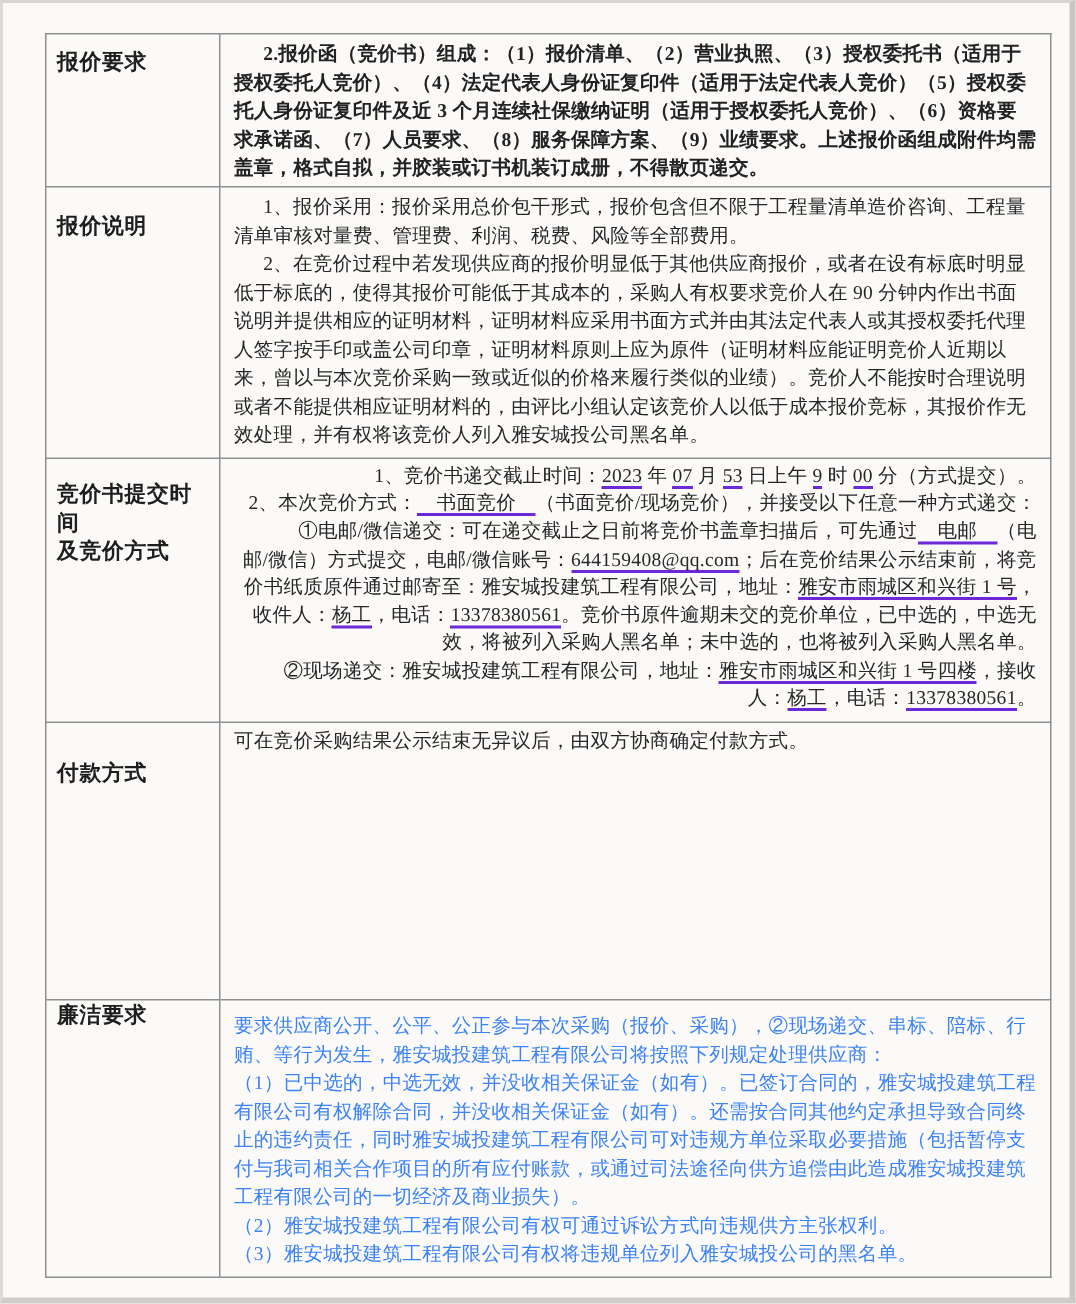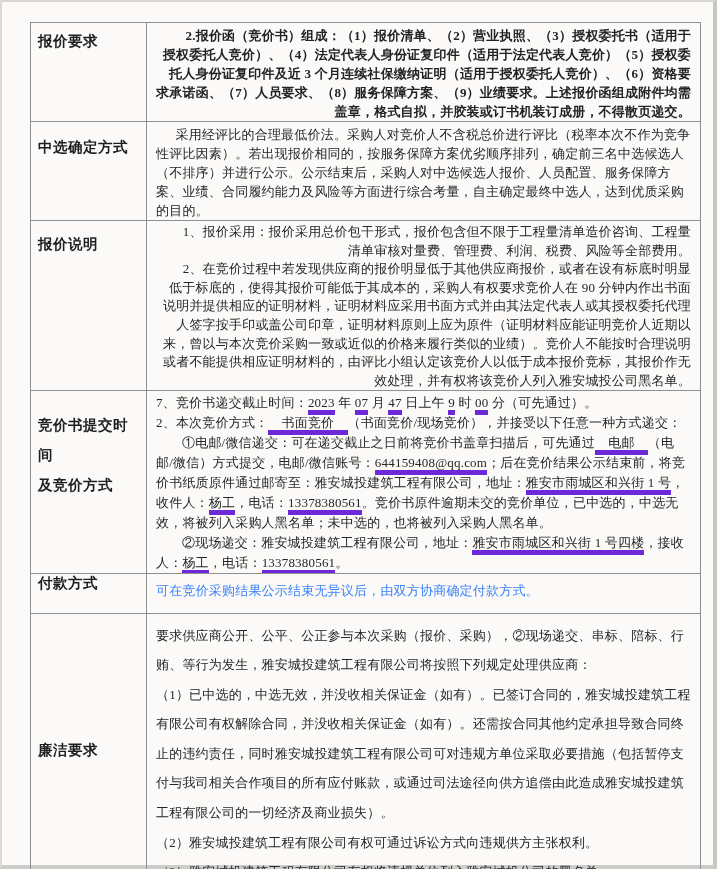--- a/index.html
+++ b/index.html
@@ -42,69 +42,61 @@
   tr:nth-child(4) td{height:180px;}
   tr:nth-child(5) td{height:40px;}
   tr:nth-child(6) td{height:269px;}
   tr:nth-child(1) td.label{padding-top:9px;}
   tr:nth-child(2) td.label{padding-top:16px;}
   tr:nth-child(3) td.label{padding-top:14px;}
   tr:nth-child(4) td.label{padding-top:19px;}
   tr:nth-child(4) td.label .lbl-line{line-height:30px;}
   tr:nth-child(5) td.label{}
   tr:nth-child(6) td.label{vertical-align:middle;padding-top:0;}
-  tr:nth-child(1) td.content{font-weight:bold;color:#222;text-align:right;}
+  tr:nth-child(1) td.content{font-weight:bold;color:#222;}
   tr:nth-child(3) td.content{line-height:18.6px;padding-top:2px;text-align:right;}
   tr:nth-child(4) td.content{line-height:19.9px;padding-top:2px;}
   tr:nth-child(5) td.content{font-weight:normal;padding-top:7px;color:#3b82f6;}
   tr:nth-child(6) td.content{line-height:29.6px;padding-top:7px;}
   .para{margin:0;}
   .para.ind1{text-indent:1.5em;}
   .para.ind2{text-indent:2em;}
-  .u{border-bottom:5px solid #6d28d9;}
+  .u{border-bottom:2px solid #6d28d9;}
 </style>
 </head>
 <body>
 
 <div class="scan-frame"></div>
 
 <table class="doc">
   <tbody id="doc-body">
       <tr>
         <td class="label">
           <span class="lbl-line">报价要求</span>
         </td>
         <td class="content">
           <div class="para ind1"><span>2.报价函（竞价书）组成：（1）报价清单、（2）营业执照、（3）授权委托书（适用于授权委托人竞价）、（4）法定代表人身份证复印件（适用于法定代表人竞价）（5）授权委托人身份证复印件及近 3 个月连续社保缴纳证明（适用于授权委托人竞价）、（6）资格要求承诺函、（7）人员要求、（8）服务保障方案、（9）业绩要求。上述报价函组成附件均需盖章，格式自拟，并胶装或订书机装订成册，不得散页递交。</span></div>
         </td>
       </tr>
       <tr>
         <td class="label">
-          <span class="lbl-line">中选确定方式</span>
-        </td>
-        <td class="content">
-          <div class="para ind1"><span>采用经评比的合理最低价法。采购人对竞价人不含税总价进行评比（税率本次不作为竞争性评比因素）。若出现报价相同的，按服务保障方案优劣顺序排列，确定前三名中选候选人（不排序）并进行公示。公示结束后，采购人对中选候选人报价、人员配置、服务保障方案、业绩、合同履约能力及风险等方面进行综合考量，自主确定最终中选人，达到优质采购的目的。</span></div>
-        </td>
-      </tr>
-      <tr>
-        <td class="label">
           <span class="lbl-line">报价说明</span>
         </td>
         <td class="content">
           <div class="para ind1"><span>1、报价采用：报价采用总价包干形式，报价包含但不限于工程量清单造价咨询、工程量清单审核对量费、管理费、利润、税费、风险等全部费用。</span></div>
           <div class="para ind1"><span>2、在竞价过程中若发现供应商的报价明显低于其他供应商报价，或者在设有标底时明显低于标底的，使得其报价可能低于其成本的，采购人有权要求竞价人在 90 分钟内作出书面说明并提供相应的证明材料，证明材料应采用书面方式并由其法定代表人或其授权委托代理人签字按手印或盖公司印章，证明材料原则上应为原件（证明材料应能证明竞价人近期以来，曾以与本次竞价采购一致或近似的价格来履行类似的业绩）。竞价人不能按时合理说明或者不能提供相应证明材料的，由评比小组认定该竞价人以低于成本报价竞标，其报价作无效处理，并有权将该竞价人列入雅安城投公司黑名单。</span></div>
         </td>
       </tr>
       <tr>
         <td class="label">
           <span class="lbl-line">竞价书提交时间</span>
           <span class="lbl-line">及竞价方式</span>
         </td>
         <td class="content">
-          <div class="para"><span>7、竞价书递交截止时间：</span><span class="u">2023</span><span> 年 </span><span class="u">07</span><span> 月 </span><span class="u">47</span><span> 日上午 </span><span class="u">9</span><span> 时 </span><span class="u">00</span><span> 分（可先通过）。</span></div>
+          <div class="para"><span>1、竞价书递交截止时间：</span><span class="u">2023</span><span> 年 </span><span class="u">07</span><span> 月 </span><span class="u">53</span><span> 日上午 </span><span class="u">9</span><span> 时 </span><span class="u">00</span><span> 分（方式提交）。</span></div>
           <div class="para"><span>2、本次竞价方式：</span><span class="u">　书面竞价　</span><span>（书面竞价/现场竞价），并接受以下任意一种方式递交：</span></div>
           <div class="para ind2"><span>①电邮/微信递交：可在递交截止之日前将竞价书盖章扫描后，可先通过</span><span class="u">　电邮　</span><span>（电邮/微信）方式提交，电邮/微信账号：</span><span class="u">644159408@qq.com</span><span>；后在竞价结果公示结束前，将竞价书纸质原件通过邮寄至：雅安城投建筑工程有限公司，地址：</span><span class="u">雅安市雨城区和兴街 1 号</span><span>，收件人：</span><span class="u">杨工</span><span>，电话：</span><span class="u">13378380561</span><span>。竞价书原件逾期未交的竞价单位，已中选的，中选无效，将被列入采购人黑名单；未中选的，也将被列入采购人黑名单。</span></div>
           <div class="para ind2"><span>②现场递交：雅安城投建筑工程有限公司，地址：</span><span class="u">雅安市雨城区和兴街 1 号四楼</span><span>，接收人：</span><span class="u">杨工</span><span>，电话：</span><span class="u">13378380561</span><span>。</span></div>
         </td>
       </tr>
       <tr>
         <td class="label">
           <span class="lbl-line">付款方式</span>
         </td>
         <td class="content">

